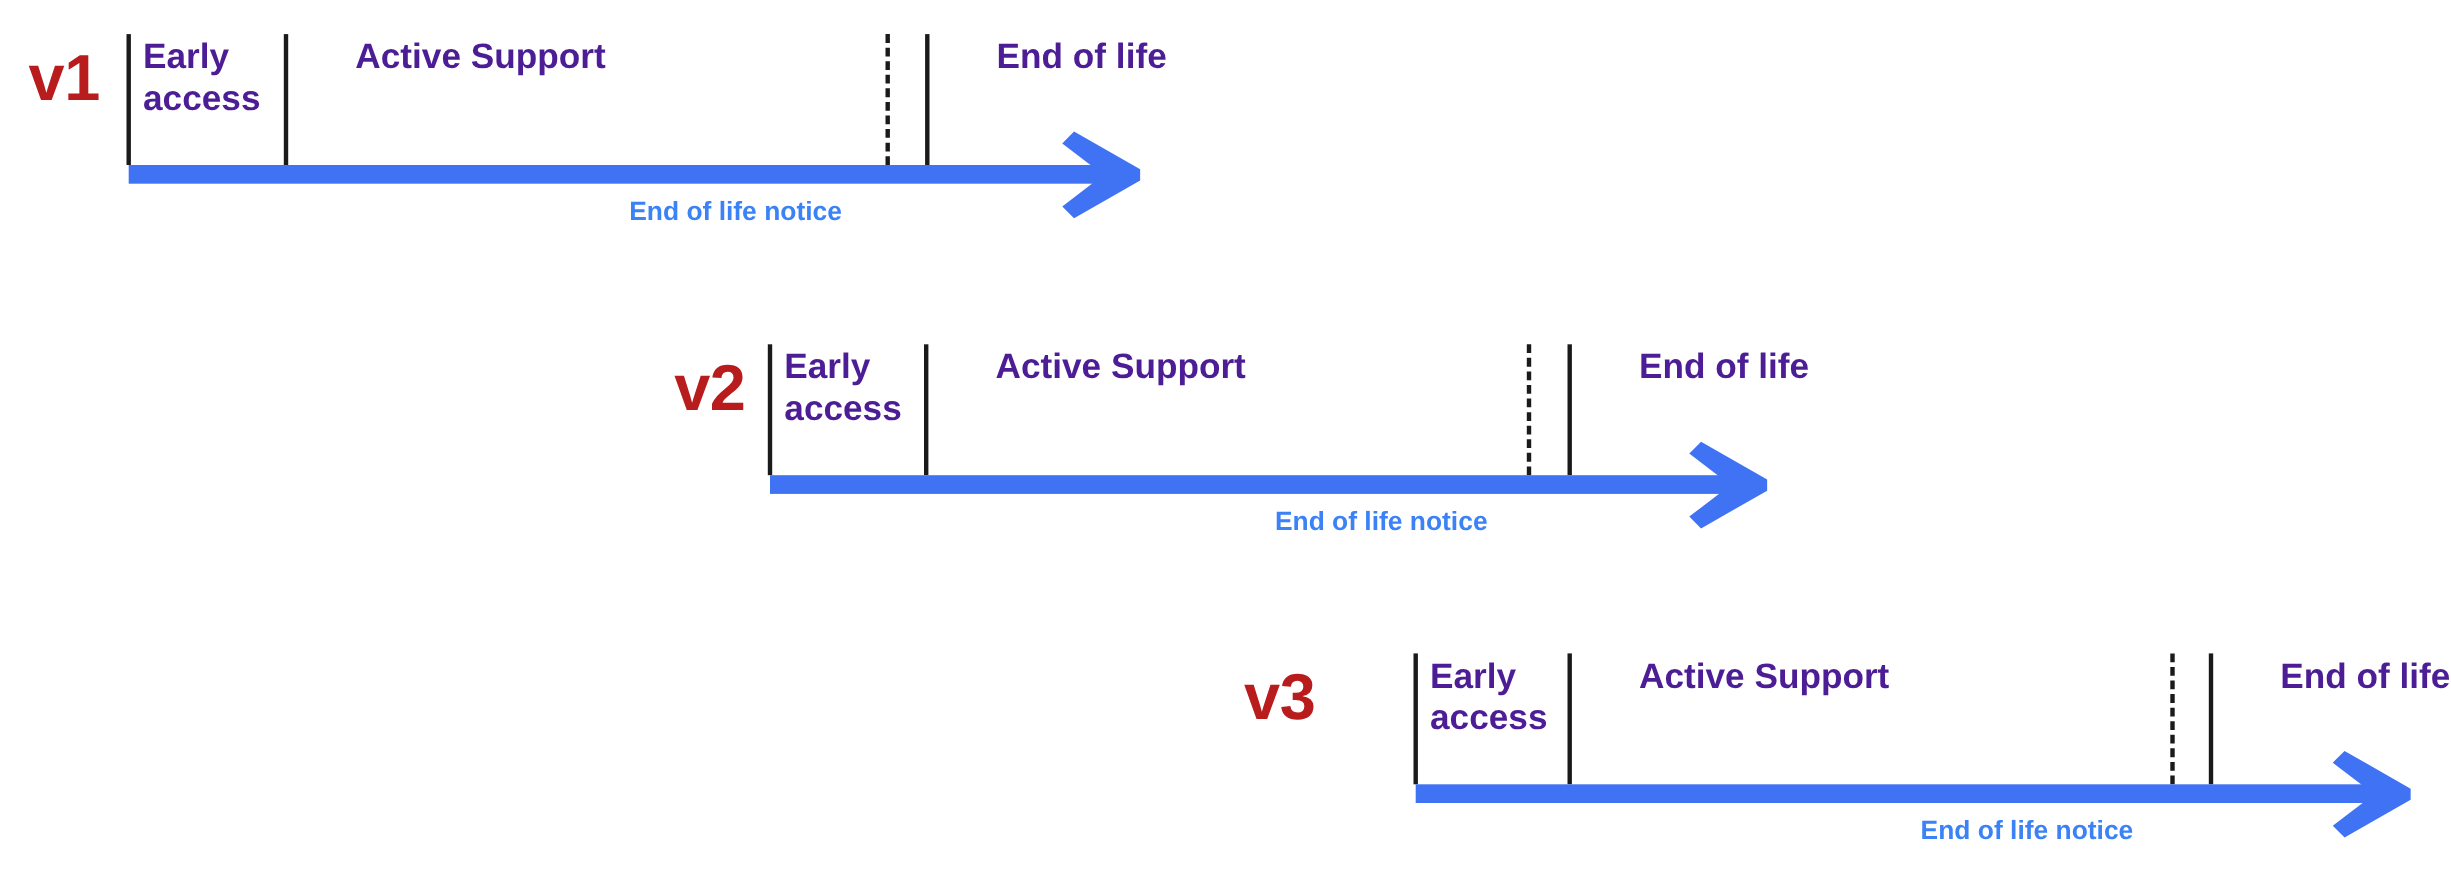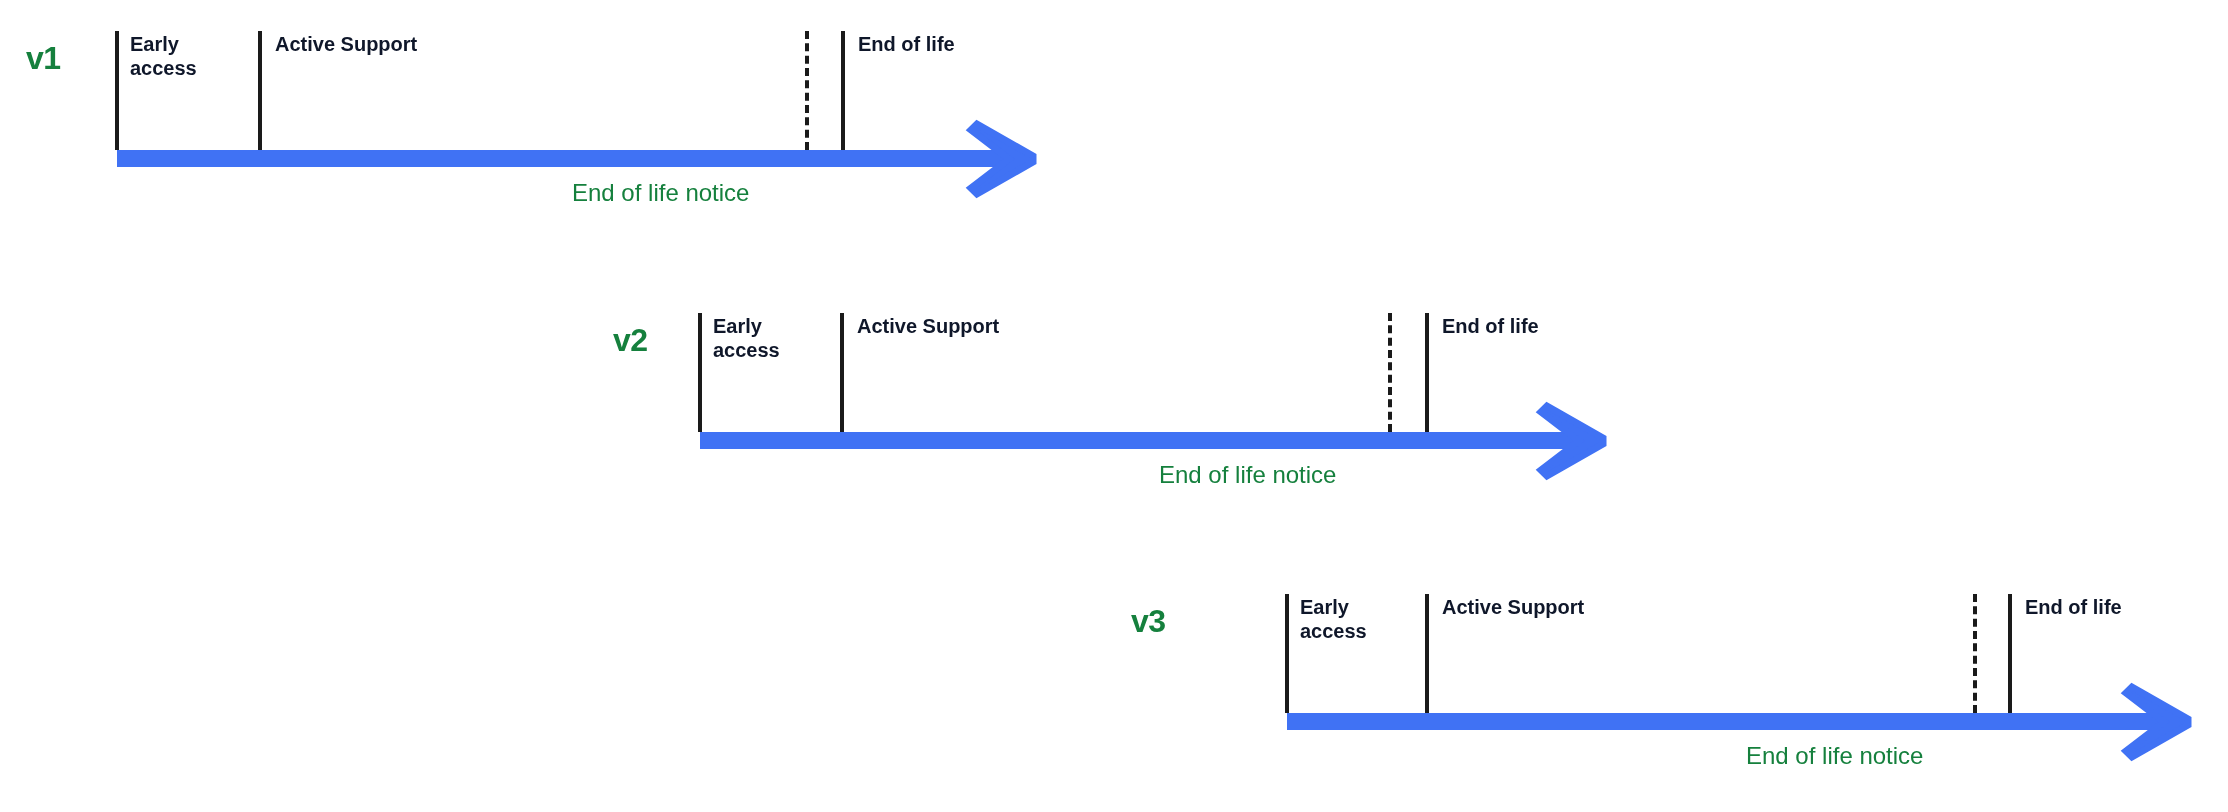--- a/index.html
+++ b/index.html
@@ -25,66 +25,66 @@
     top: 0;
     width: 2228px;
     height: 812px;
     pointer-events: none;
   }
   .timeline-row > * { pointer-events: auto; }
 
   
   .version-label {
     position: absolute;
-    font-size: 32px;
+    font-size: 59px;
     font-weight: 700;
-    color: #15803d;
+    color: #b91c1c;
     letter-spacing: -0.5px;
     line-height: 1;
     white-space: nowrap;
   }
 
   
   .tick {
     position: absolute;
     width: 4px;
     background: #1a1a1a;
   }
   .tick.dashed {
     background: none;
     width: 0;
     border-left: 4px dashed #1a1a1a;
   }
 
   
   .phase-label {
     position: absolute;
-    font-size: 20px;
+    font-size: 32px;
     font-weight: 700;
-    color: #0f172a;
+    color: #4c1d95;
     line-height: 1.18;
     white-space: pre-line;
   }
-  .phase-label.nowrap { white-space: nowrap; }
+  .phase-label.nowrap { white-space: nowrap; margin-left: 48px; }
 
   
   .arrow-shaft {
     position: absolute;
     height: 17px;
     background: #4072f4;
   }
   .arrow-head {
     position: absolute;
     overflow: visible;
   }
   .notice-label {
     position: absolute;
     font-size: 24px;
-    font-weight: 400;
-    color: #15803d;
+    font-weight: 700;
+    color: #3b82f6;
     white-space: nowrap;
     line-height: 1;
   }
 </style>
 </head>
 <body>
 
 <div id="canvas">
 
   <div class="timeline-row">

